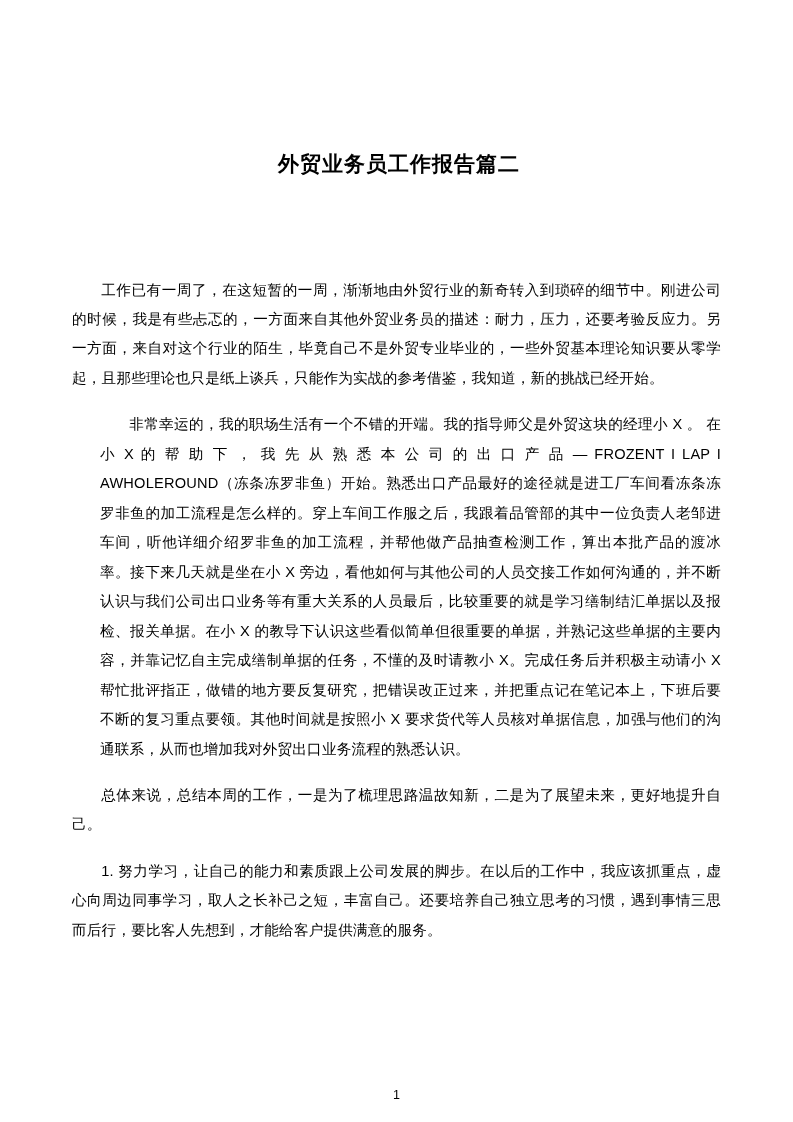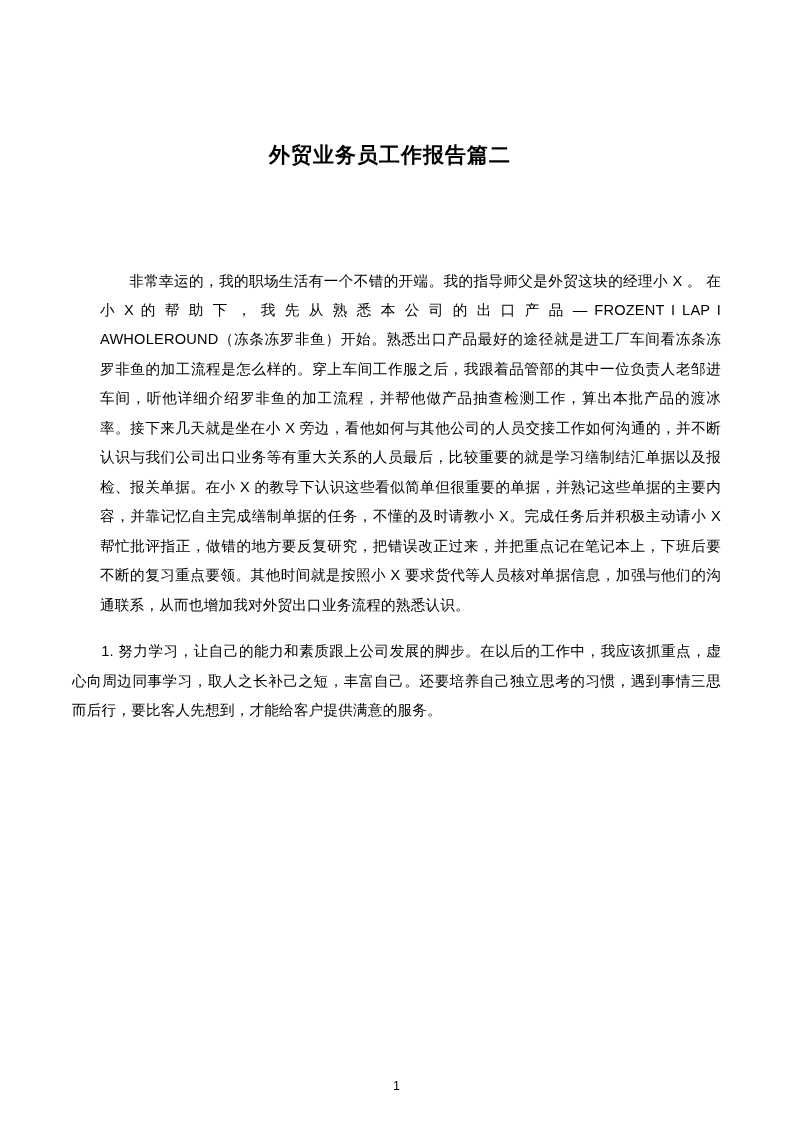--- a/index.html
+++ b/index.html
@@ -16,21 +16,21 @@
     overflow: hidden;
   }
   .page {
     position: relative;
     width: 793px;
     height: 1122px;
     box-sizing: border-box;
     padding: 0 72px;
   }
   .doc-title {
-    margin: 7px;
+    margin: 16px;
     padding-top: 132px;
     font-size: 21px;
     font-weight: bold;
     letter-spacing: 1px;
     text-align: left;
     padding-left: 190px;
     line-height: 1.5;
   }
   .body-block {
     margin-top: 96px;
@@ -59,19 +59,21 @@
   }
 </style>
 </head>
 <body>
 
 <div class="page">
 
   <h1 class="doc-title">外贸业务员工作报告篇二</h1>
 
   <div class="body-block">
+    <p class="para">工作已有一周了，在这短暂的一周，渐渐地由外贸行业的新奇转入到琐碎的细节中。刚进公司的时候，我是有些忐忑的，一方面来自其他外贸业务员的描述：耐力，压力，还要考验反应力。另一方面，来自对这个行业的陌生，毕竟自己不是外贸专业毕业的，一些外贸基本理论知识要从零学起，且那些理论也只是纸上谈兵，只能作为实战的参考借鉴，我知道，新的挑战已经开始。</p>
     <p class="para justify-spread">非常幸运的，我的职场生活有一个不错的开端。我的指导师父是外贸这块的经理小 X 。 在 小 X 的 帮 助 下 ， 我 先 从 熟 悉 本 公 司 的 出 口 产 品 — FROZENT I LAP I AWHOLEROUND（冻条冻罗非鱼）开始。熟悉出口产品最好的途径就是进工厂车间看冻条冻罗非鱼的加工流程是怎么样的。穿上车间工作服之后，我跟着品管部的其中一位负责人老邹进车间，听他详细介绍罗非鱼的加工流程，并帮他做产品抽查检测工作，算出本批产品的渡冰率。接下来几天就是坐在小 X 旁边，看他如何与其他公司的人员交接工作如何沟通的，并不断认识与我们公司出口业务等有重大关系的人员最后，比较重要的就是学习缮制结汇单据以及报检、报关单据。在小 X 的教导下认识这些看似简单但很重要的单据，并熟记这些单据的主要内容，并靠记忆自主完成缮制单据的任务，不懂的及时请教小 X。完成任务后并积极主动请小 X 帮忙批评指正，做错的地方要反复研究，把错误改正过来，并把重点记在笔记本上，下班后要不断的复习重点要领。其他时间就是按照小 X 要求货代等人员核对单据信息，加强与他们的沟通联系，从而也增加我对外贸出口业务流程的熟悉认识。</p>
+    <p class="para">总体来说，总结本周的工作，一是为了梳理思路温故知新，二是为了展望未来，更好地提升自己。</p>
     <p class="para">1. 努力学习，让自己的能力和素质跟上公司发展的脚步。在以后的工作中，我应该抓重点，虚心向周边同事学习，取人之长补己之短，丰富自己。还要培养自己独立思考的习惯，遇到事情三思而后行，要比客人先想到，才能给客户提供满意的服务。</p>
   </div>
 
   <div class="page-number">1</div>
 
 </div>
 
 </body></html>

